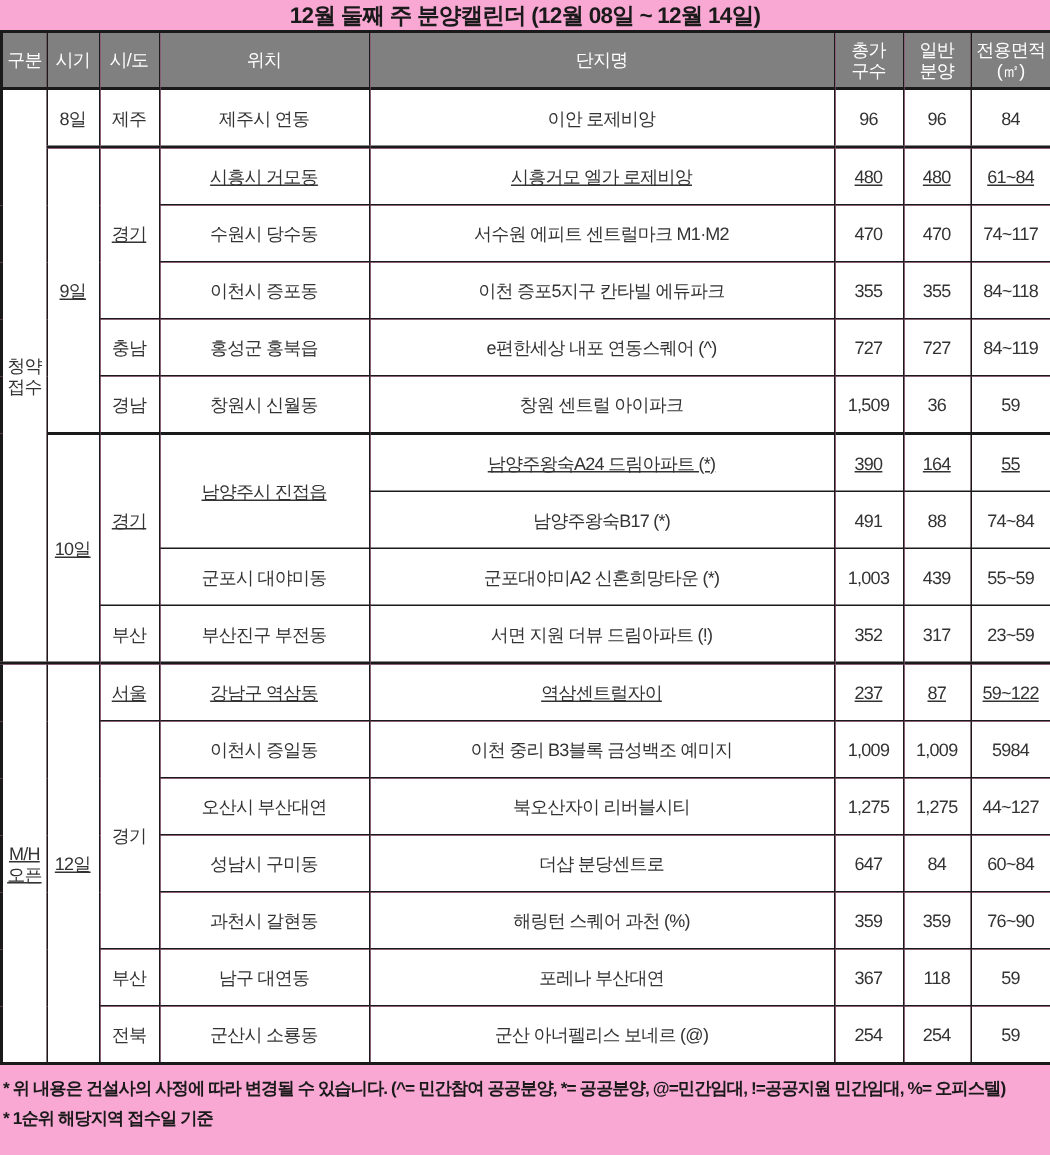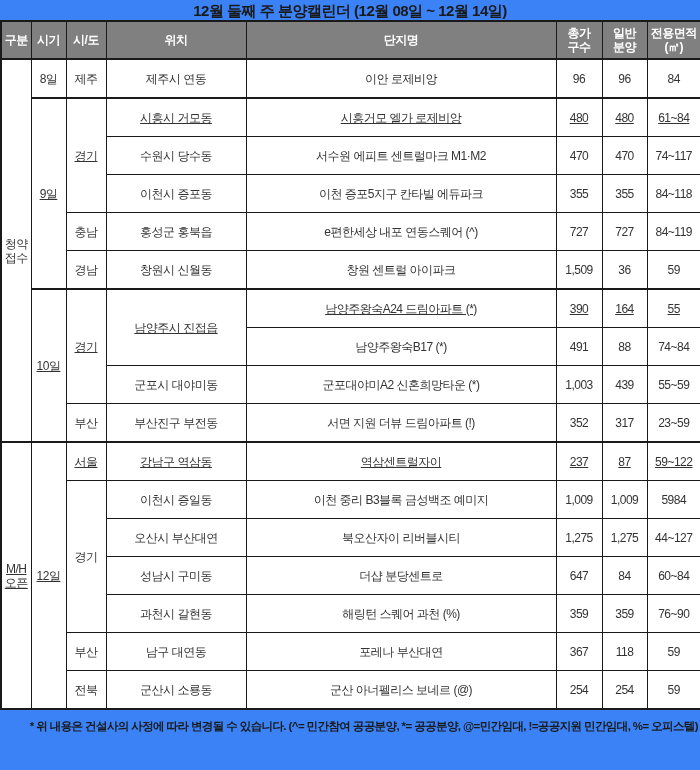--- a/index.html
+++ b/index.html
@@ -5,21 +5,21 @@
   html, body {
     margin: 0;
     padding: 0;
     background: #ffffff;
     font-family: "Liberation Sans", "DejaVu Sans", sans-serif;
   }
   .page {
     width: 700px;
     height: 770px;
     box-sizing: border-box;
-    background: #3b82f6;
+    background: #f9a8d4;
     overflow: hidden;
   }
   .title {
     width: 700px;
     text-align: center;
     font-size: 15px;
     font-weight: bold;
     color: #1a1a1a;
     padding-top: 2px;
     height: 18px;
@@ -48,37 +48,37 @@
     color: #333333;
     padding: 0 2px;
     white-space: pre-line;
     line-height: 14px;
     letter-spacing: -0.5px;
     overflow: hidden;
   }
   table.cal th {
     background: #808080;
     color: #ffffff;
-    font-weight: bold;
+    font-weight: normal;
     height: 36px;
     border-bottom: 2px solid #1a1a1a;
   }
   table.cal td { height: 37px; background: #ffffff; }
   table.cal { border: 2px solid #1a1a1a; }
   table.cal tr.group-start td { border-top-width: 2px; text-decoration: underline; }
   .footnotes {
     padding: 6px 2px 0 2px;
   }
   .footnote {
     font-size: 11.5px;
     font-weight: bold;
     color: #1a1a1a;
     line-height: 20px;
     letter-spacing: -0.6px;
-    text-align: right;
+    text-align: left;
   }
 </style>
 </head>
 <body>
 
 <div class="page">
   <div class="title">12월 둘째 주 분양캘린더 (12월 08일 ~ 12월 14일)</div>
 
   <table class="cal">
     <colgroup>
@@ -241,14 +241,15 @@
           <td>군산 아너펠리스 보네르 (@)</td>
           <td>254</td>
           <td>254</td>
           <td>59</td>
         </tr>
       </tbody>
   </table>
 
   <div class="footnotes">
     <div class="footnote">* 위 내용은 건설사의 사정에 따라 변경될 수 있습니다. (^= 민간참여 공공분양, *= 공공분양, @=민간임대, !=공공지원 민간임대, %= 오피스텔)</div>
+    <div class="footnote">* 1순위 해당지역 접수일 기준</div>
   </div>
 </div>
 
 </body></html>

